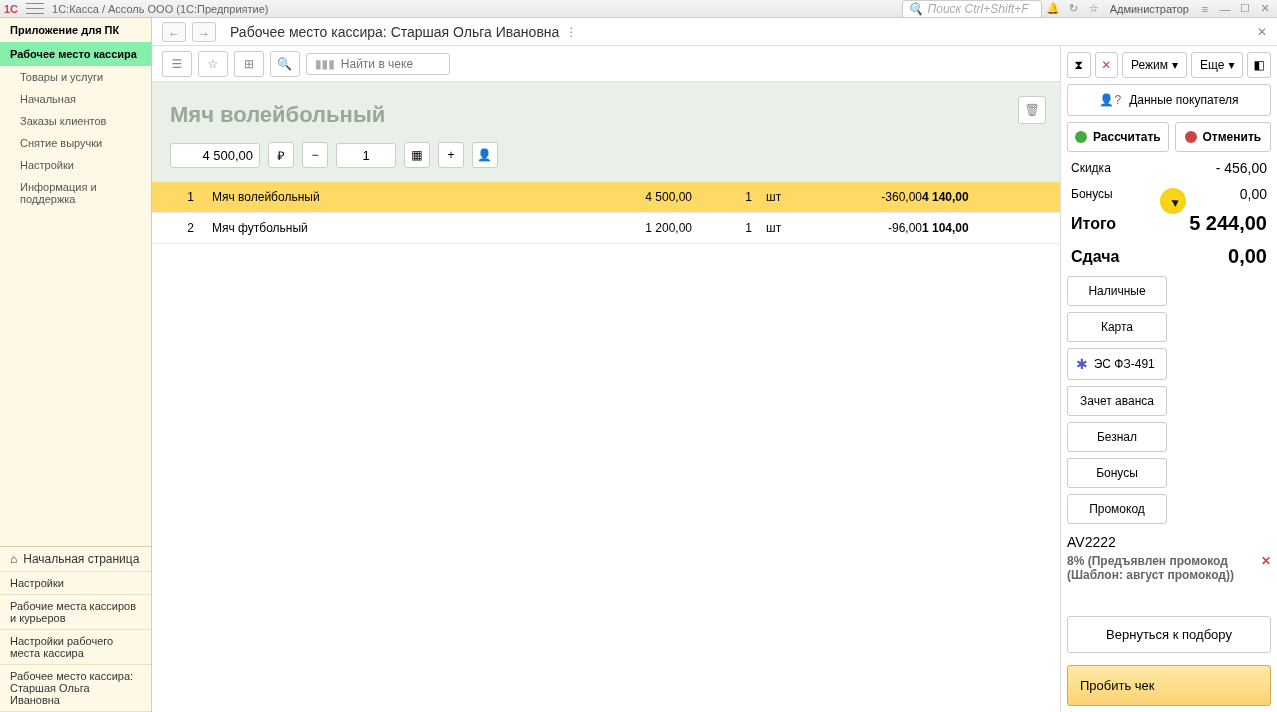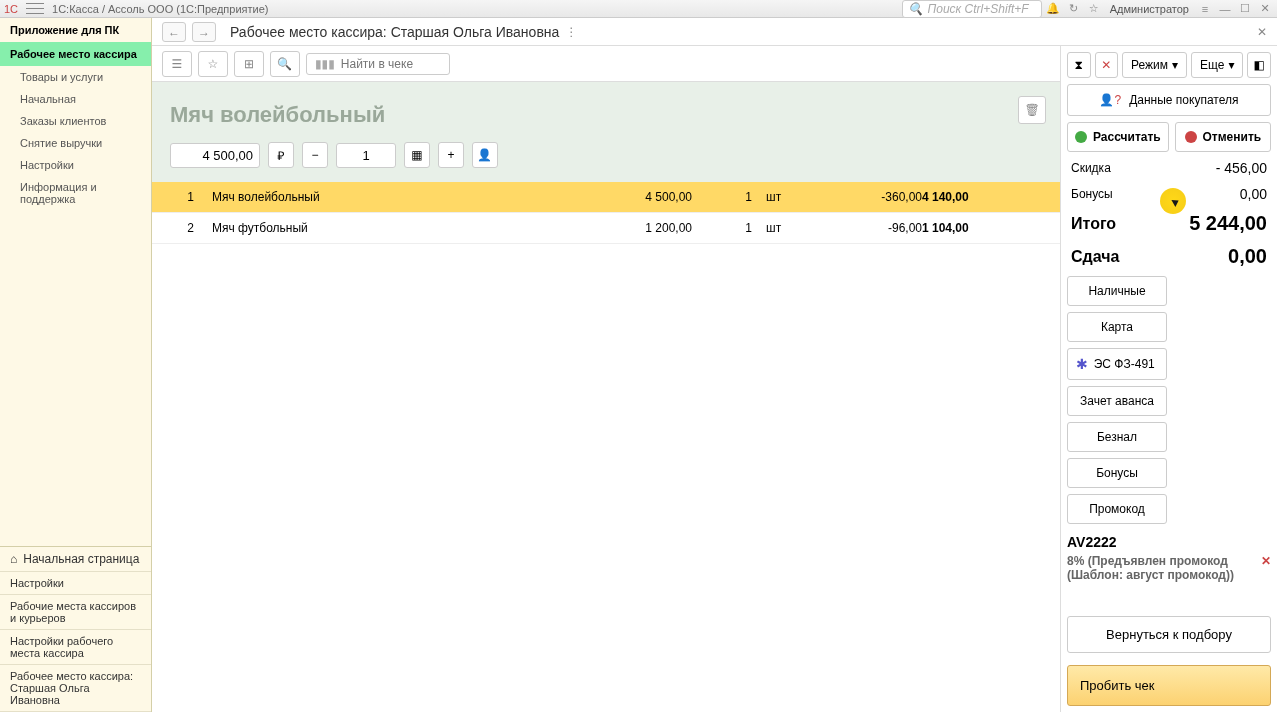--- a/index.html
+++ b/index.html
@@ -1,18 +1,18 @@
 <!DOCTYPE html>
 <html><head>
 <meta charset="utf-8">
 <style>
 *{box-sizing:border-box;margin:0;padding:0;font-family:Arial,sans-serif;font-size:12px}
 body{background:#fff;width:1277px;height:712px;overflow:hidden}
 .titlebar{height:18px;background:linear-gradient(#f5f5f5,#e8e8e8);display:flex;align-items:center;padding:0 4px;border-bottom:1px solid #ccc}
-.logo{color:#c44;font-weight:normal;font-size:11px;margin-right:8px}
+.logo{color:#c44;font-weight:bold;font-size:11px;margin-right:8px}
 .menu-icon{width:18px;height:14px;display:flex;flex-direction:column;justify-content:space-around;cursor:pointer;margin-right:8px}
 .menu-icon span{height:1px;background:#888}
 .title-text{color:#666;font-size:11px;flex:1}
 .titlebar-right{display:flex;align-items:center;gap:4px}
 .search-box{background:#fff;border:1px solid #ccc;border-radius:3px;padding:1px 6px;display:flex;align-items:center;gap:4px;color:#aaa;font-style:italic;font-size:10px;width:140px}
 .tb-icon{width:16px;height:16px;display:flex;align-items:center;justify-content:center;color:#888;cursor:pointer;font-size:11px}
 .tb-user{color:#555;font-size:11px;padding:0 4px}
 .main{display:flex;height:694px}
 .sidebar{width:152px;background:#fef9e6;border-right:1px solid #d4cfa8;display:flex;flex-direction:column}
 .sidebar-top{flex:0 0 auto}
@@ -64,21 +64,21 @@
 .customer-btn .ic{color:#c44}
 .calc-row{display:flex;gap:6px}
 .calc-btn{flex:1;border:1px solid #ccc;background:#fff;border-radius:3px;padding:7px;display:flex;align-items:center;justify-content:center;gap:6px;cursor:pointer;font-size:12px;font-weight:bold}
 .calc-btn .dot{width:12px;height:12px;border-radius:50%}
 .dot.green{background:#4a4}
 .dot.red{background:#c44}
 .pay-btn{border:1px solid #ccc;background:#fff;border-radius:3px;padding:7px;cursor:pointer;font-size:12px;text-align:center;width:100px}
 .pay-btn.with-icon{display:flex;align-items:center;gap:6px;justify-content:flex-start;padding-left:8px}
 .star-ic{color:#55c;font-size:14px}
 .promo-block{margin-top:4px}
-.promo-title{font-weight:bold;font-size:14px;margin-bottom:4px}
+.promo-title{font-weight:normal;font-size:14px;margin-bottom:4px}
 .promo-desc{position:relative;font-size:12px;color:#666;font-weight:bold;padding-right:16px}
 .promo-x{position:absolute;right:0;top:0;color:#c44;cursor:pointer;font-weight:bold}
 .back-btn{margin-top:auto;border:1px solid #ccc;background:#fff;border-radius:3px;padding:10px;cursor:pointer;text-align:center;font-size:13px}
 .checkout-btn{border:1px solid #d4a855;background:linear-gradient(#ffe9a8,#fcd271);border-radius:3px;padding:12px;cursor:pointer;font-size:13px;margin-top:6px}
 .cursor-marker{position:absolute;width:26px;height:26px;border-radius:50%;background:radial-gradient(#ffd400,#f5c800);left:1160px;top:188px;pointer-events:none;z-index:100;opacity:0.9}
 .cursor-marker::after{content:'';position:absolute;left:13px;top:10px;width:0;height:0;border-left:6px solid #000;border-top:4px solid transparent;border-bottom:4px solid transparent;transform:rotate(-30deg)}
 </style>
 </head>
 <body>
 

